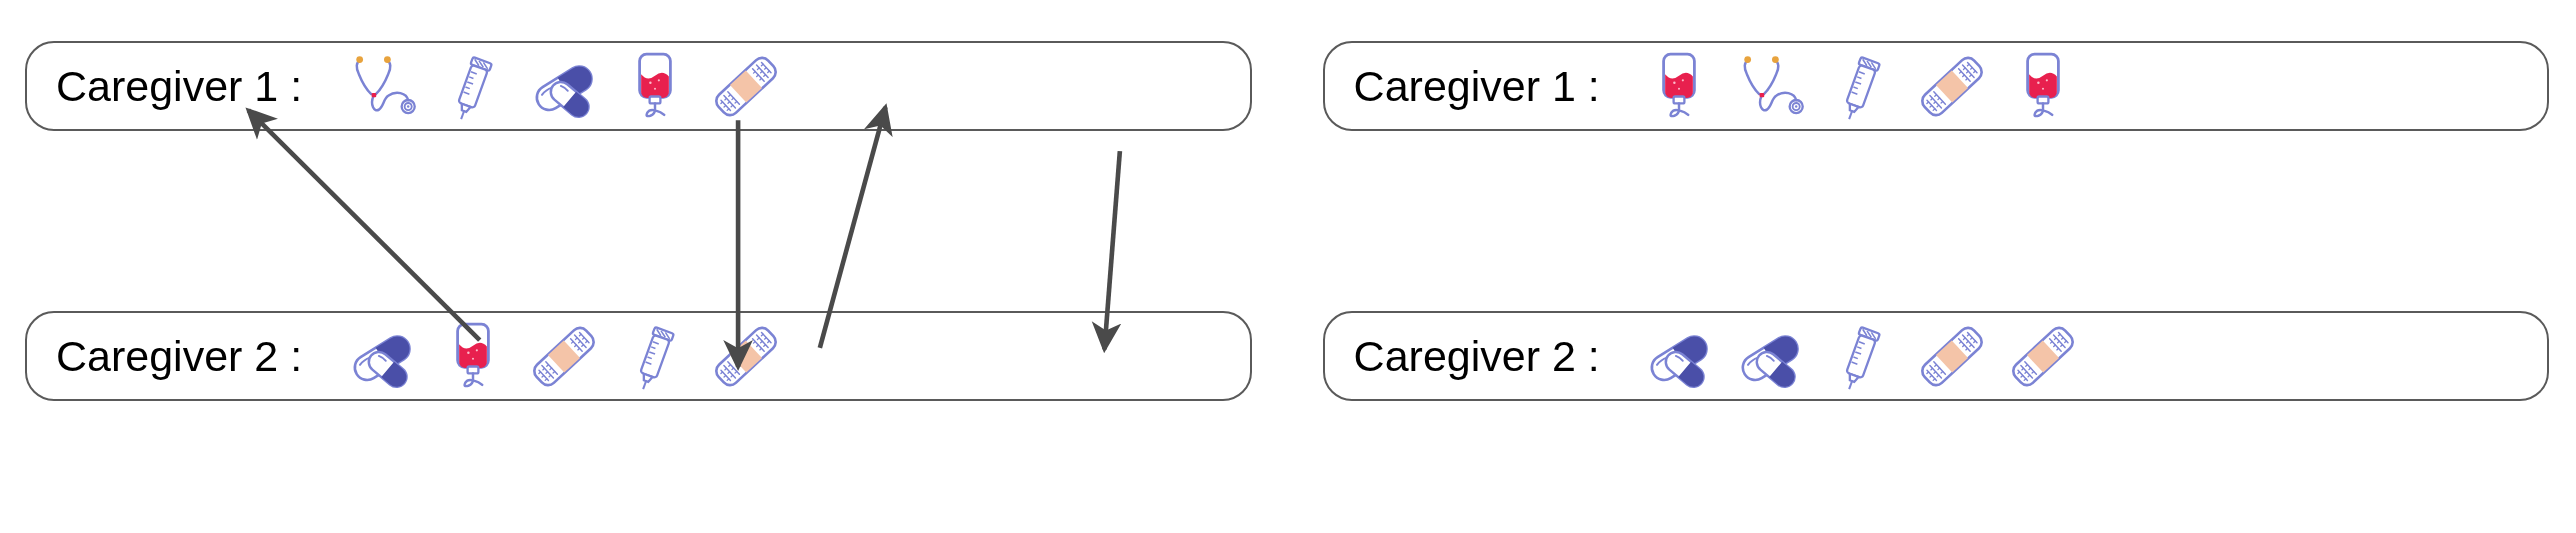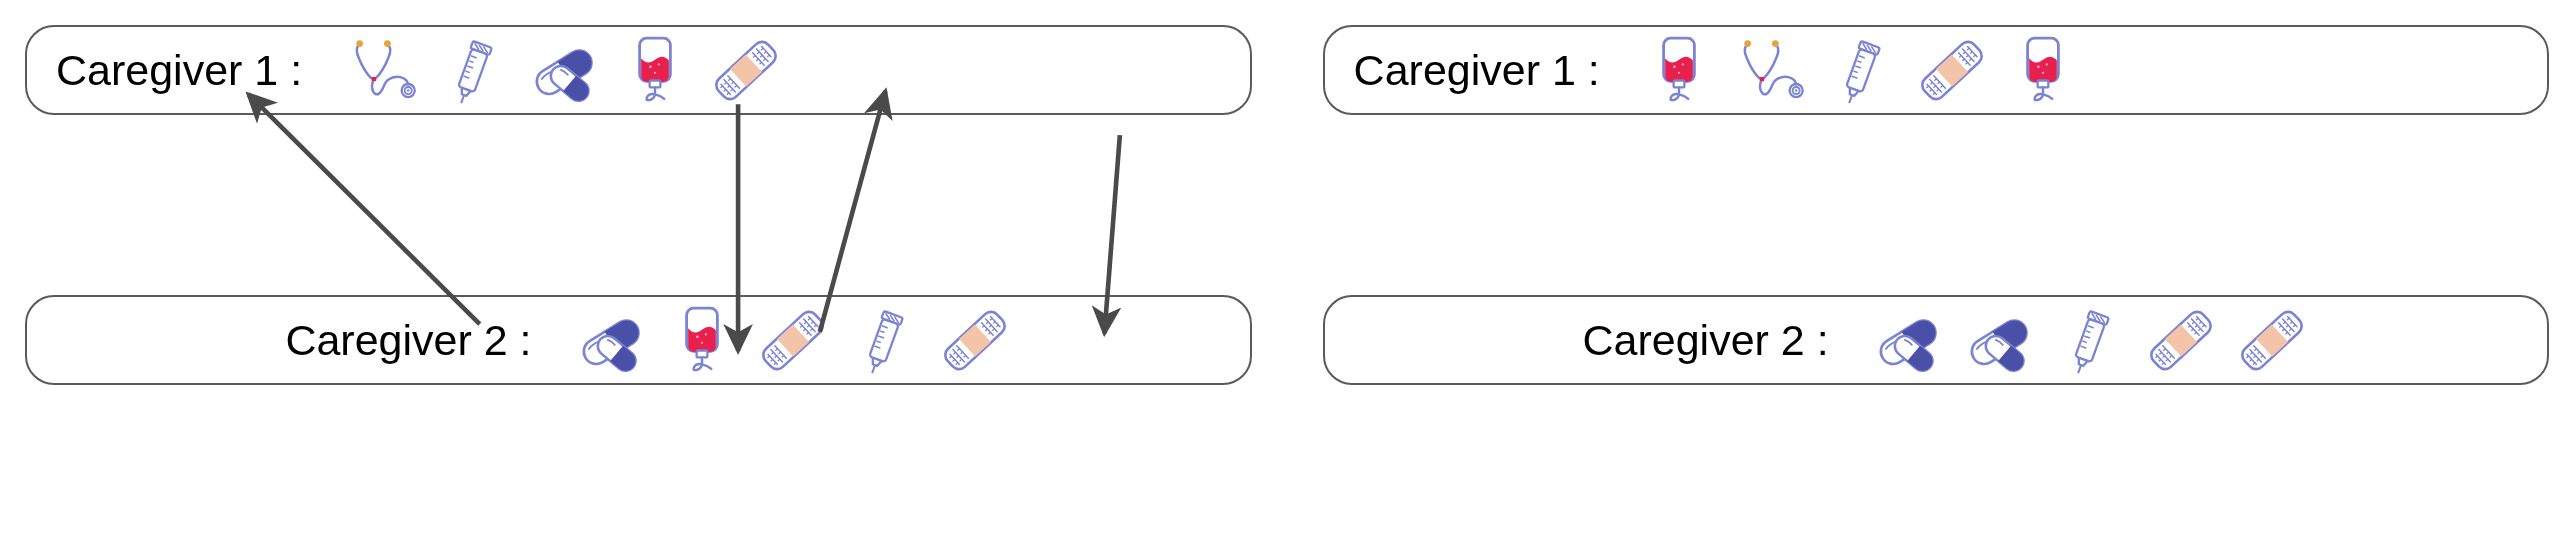--- a/index.html
+++ b/index.html
@@ -4,41 +4,41 @@
 <title>Caregiver Item Assignment Diagram</title>
 <style>
   html,body{margin:0;padding:0;background:#ffffff;}
   body{
     font-family:"Liberation Sans", sans-serif;
     width:2576px;height:534px;
     overflow:hidden;position:relative;
   }
   #stage{position:absolute;left:0;top:0;width:2576px;height:534px;}
 
-  .panel{position:absolute;top:0;height:462px;}
+  .panel{position:absolute;top:16px;height:462px;}
   #panel-left{left:0;width:1288px;}
   #panel-right{left:1311px;width:1265px;}
 
   
   .cg-box{
     position:absolute;
     border:2.3px solid #5a5a5a;
     border-radius:29px;
     background:#ffffff;
     box-sizing:border-box;
     display:flex;align-items:center;
   }
   #left-box-1 { left:25px;  top:25.4px;  width:1227px; height:90px;}
   #left-box-2 { left:25px;  top:295px; width:1227px; height:90px;}
   #right-box-1{ left:11.6px;  top:25.4px;  width:1226px; height:90px;}
   #right-box-2{ left:11.6px;  top:295px; width:1226px; height:90px;}
 
   
   #left-box-1, #right-box-1{ height:90px; }
-  #left-box-2, #right-box-2{ height:90px;justify-content:center; }
+  #left-box-2, #right-box-2{ height:90px; }
 
   .cg-label{
     font-size:43px;
     color:#000000;
     white-space:nowrap;
     margin-left:29px;
     letter-spacing:0px;
     font-weight:400;
   }
   .items-row{

